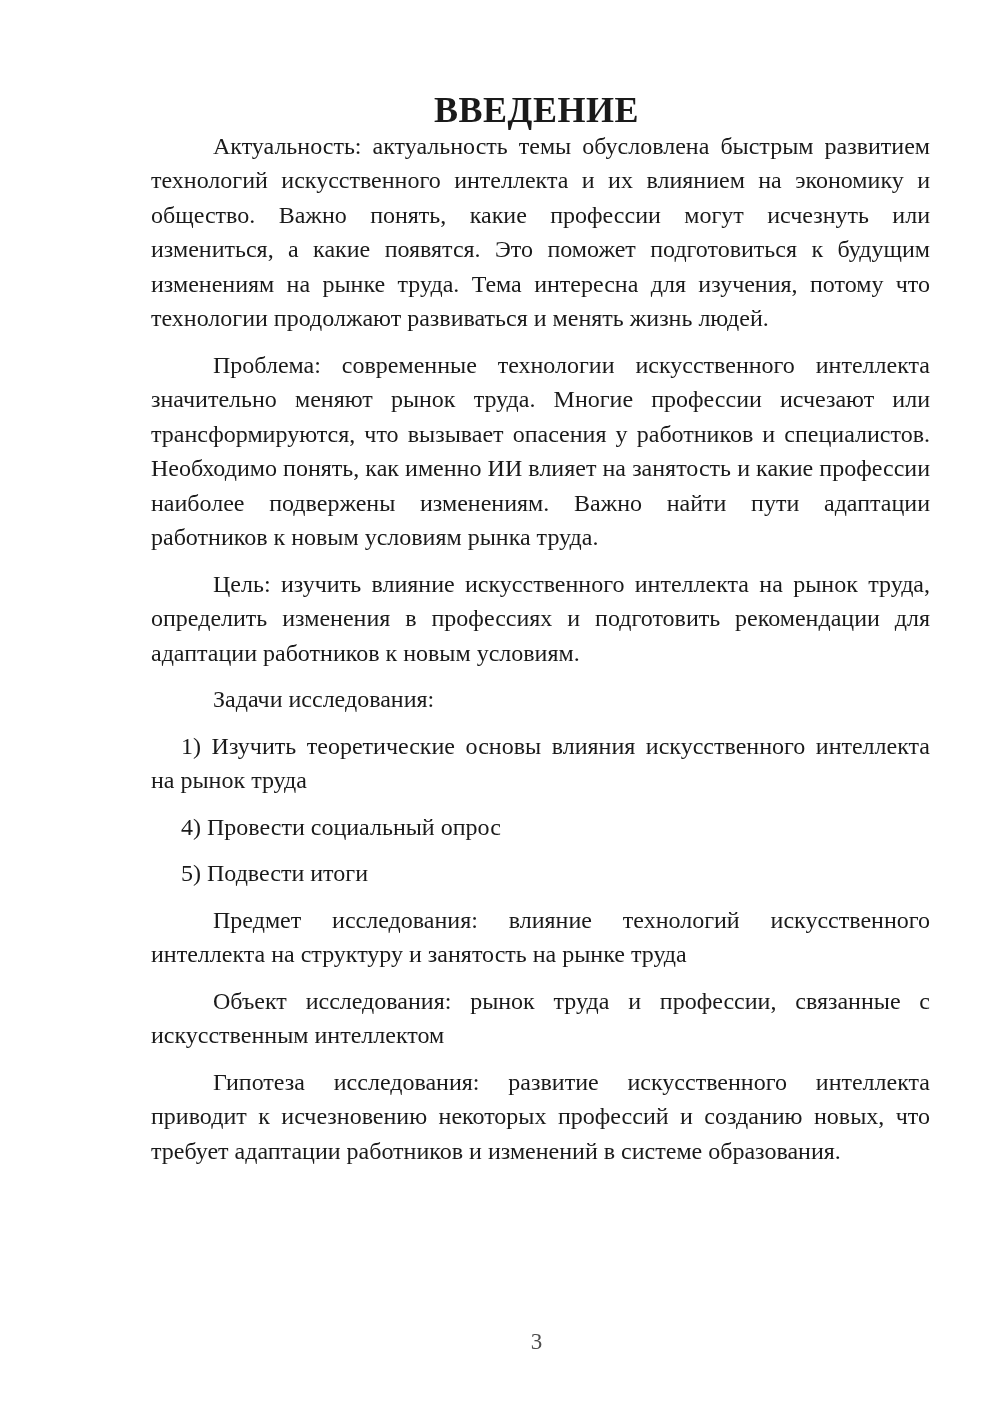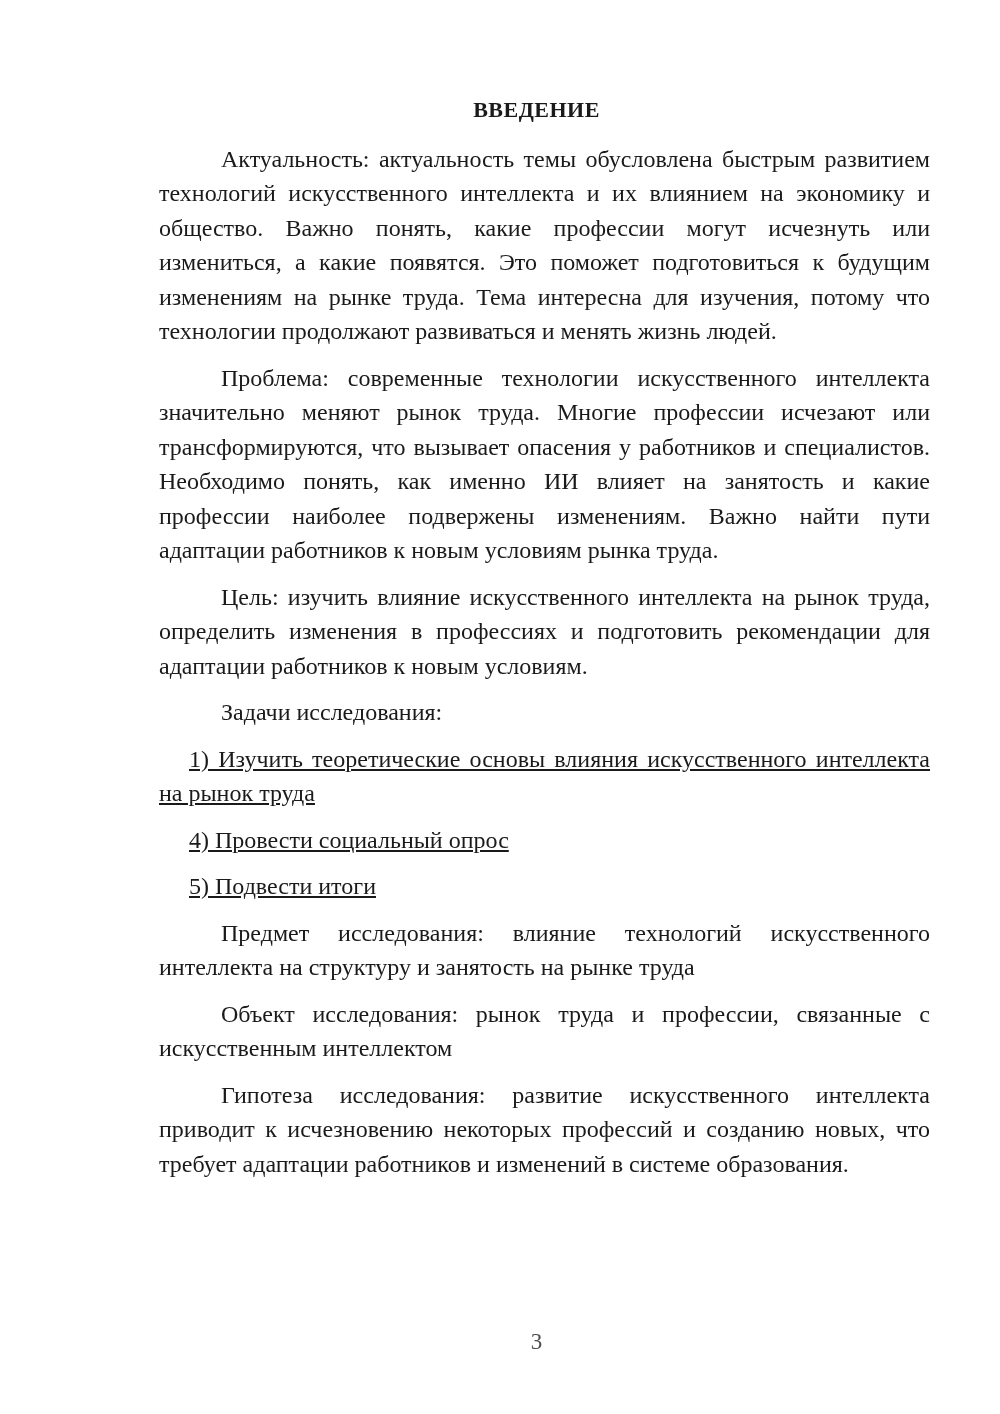--- a/index.html
+++ b/index.html
@@ -15,35 +15,34 @@
       background: #ffffff;
       box-sizing: border-box;
       padding: 93px 70px 0 143px;
       font-family: "Liberation Serif", "DejaVu Serif", serif;
       font-size: 24px;
       line-height: 34.5px;
       color: #1a1a1a;
       overflow: hidden;
     }
     .doc-title {
-      font-size: 22px;
+      font-size: 36px;
       line-height: 34.5px;
       font-weight: bold;
       text-align: center;
-      margin: 0 0 14px 0;
+      margin: 0 0 1px 0;
       letter-spacing: 0.5px;
     }
     .para {
-      margin: 0 0 12px 16px;
+      margin: 0 0 12px 8px;
       text-align: justify;
       text-indent: 62px;
     }
     .para.task {
       text-indent: 30px;
-      text-decoration: underline;
     }
     .page-number {
       position: absolute;
       top: 1325px;
       left: 143px;
       right: 70px;
       text-align: center;
       font-size: 23px;
       line-height: 34.5px;
       color: #4d4d4d;

